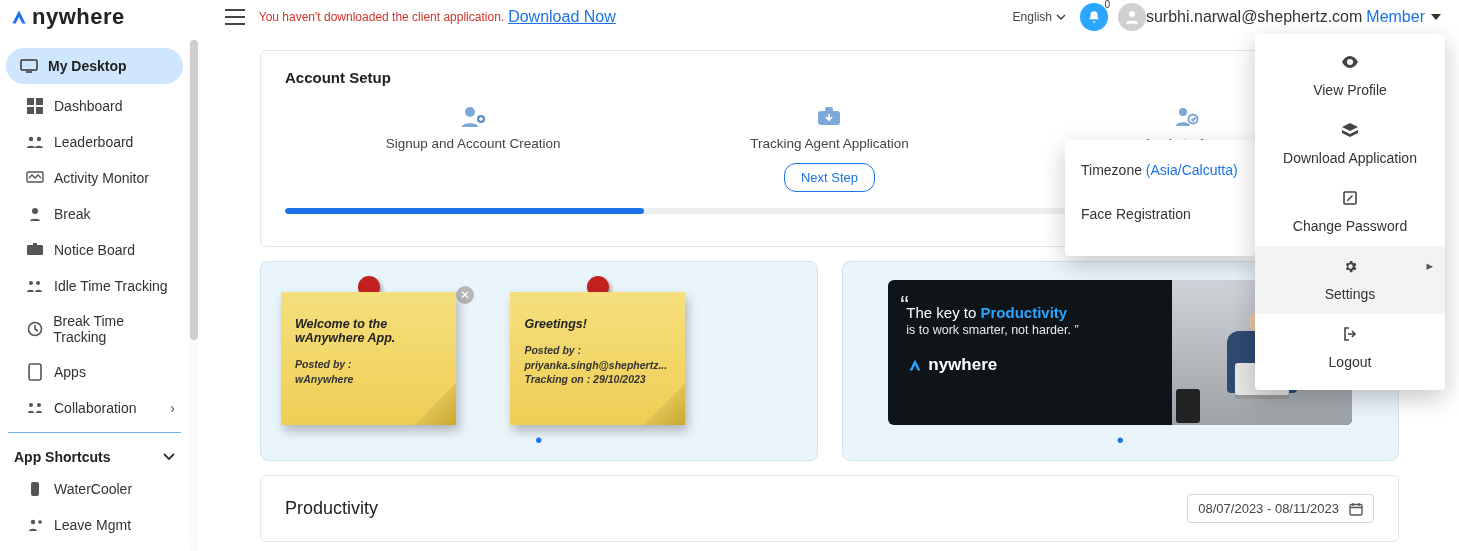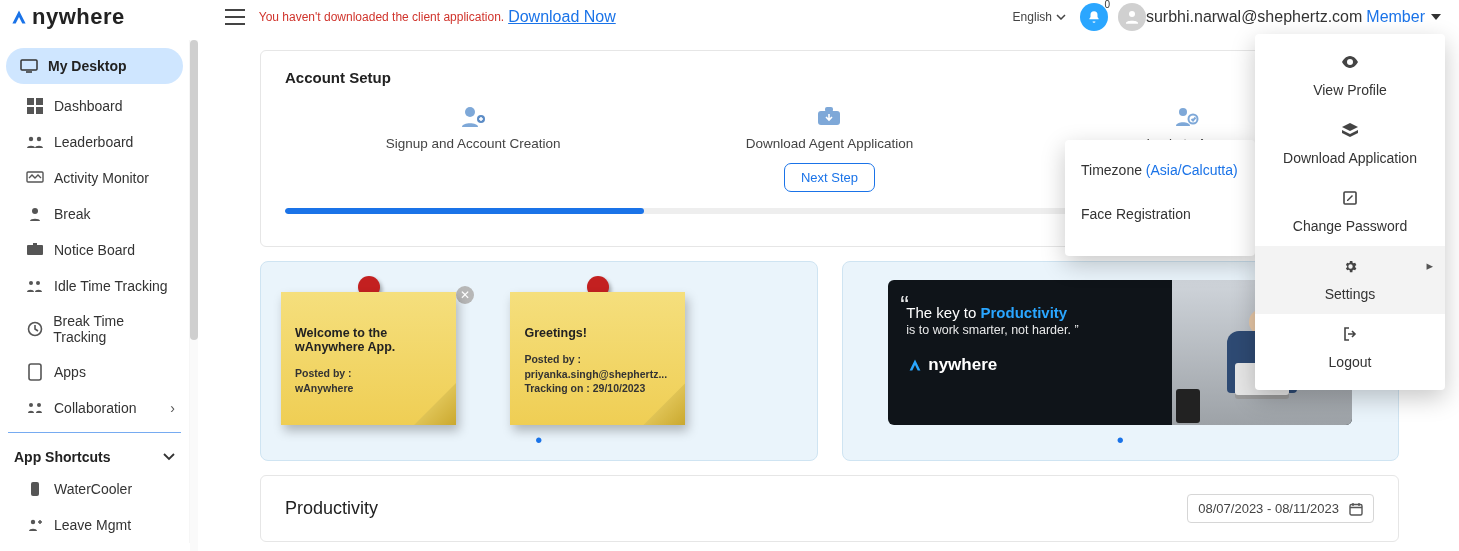--- a/index.html
+++ b/index.html
@@ -34,32 +34,32 @@
 
   
   .main { position:absolute; left:200px; right:0; top:40px; bottom:0; background:#fff; padding:10px 60px 0 60px; overflow:hidden; }
 
   .setup-card { border:1px solid #e6e6e6; border-radius:6px; padding:18px 24px 0; position:relative; background:#fff; }
   .setup-title { font-weight:700; font-size:15px; color:#222; margin-bottom:16px;}
   .setup-steps { display:flex; align-items:flex-start; justify-content:space-between; padding:0 10px; }
   .step { flex:1; text-align:center; }
   .step-icon { width:28px; height:28px; margin:0 auto 6px; display:flex; align-items:center; justify-content:center;}
   .step-label { font-size:13.5px; color:#444;}
-  .next-btn { display:inline-block; margin-top:12px; border:1px solid #1a73e8; color:#1a73e8; background:#fff; border-radius:7px; padding:6px 16px; font-size:13px; cursor:pointer;}
+  .next-btn { display:inline-block; margin-top:12px; border:1px solid #1a73e8; color:#1a73e8; background:#fff; border-radius:12px; padding:6px 16px; font-size:13px; cursor:pointer;}
   .progress { height:6px; background:#eee; border-radius:3px; margin:16px 0 8px; position:relative; overflow:hidden;}
   .progress-fill { position:absolute; left:0; top:0; bottom:0; width:33%; background:#1a73e8; border-radius:3px;}
   .why-row { text-align:right; font-size:13px; color:#444; padding:6px 0 0; display:flex; justify-content:flex-end; align-items:center; gap:6px; height:24px;}
 
   
   .row2 { display:flex; gap:24px; margin-top:14px; }
   .panel { flex:1; min-height:200px; background:#eaf4fb; border:1px solid #cfe4f2; border-radius:8px; position:relative; padding:18px 20px 26px; }
 
   
   .note { width:175px; height:145px; position:relative; display:inline-block; vertical-align:top; margin-right:50px; }
-  .note-body { position:absolute; inset:12px 0 0 0; background:linear-gradient(180deg,#f5df7d 0%, #efce54 100%); box-shadow:3px 6px 10px rgba(0,0,0,.25); padding:34px 14px 8px; }
+  .note-body { position:absolute; inset:12px 0 0 0; background:linear-gradient(180deg,#f5df7d 0%, #efce54 100%); box-shadow:3px 6px 10px rgba(0,0,0,.25); padding:25px 14px 8px;font-style:italic; }
   .note-body::after { content:""; position:absolute; right:0; bottom:0; width:42px; height:42px; background:linear-gradient(135deg,#f5df7d 0%, #caa82e 100%); clip-path:polygon(100% 0,0 100%,100% 100%);}
   .pin { position:absolute; top:-4px; left:50%; transform:translateX(-50%); width:22px; height:22px; background:#c32020; border-radius:50%; box-shadow:2px 3px 4px rgba(0,0,0,.35);}
   .note-title { font-weight:700; font-size:12.5px; color:#222; margin-bottom:12px; }
   .note-meta { font-size:10.5px; color:#333; line-height:1.4; font-weight:600;}
   .close-dot { position:absolute; top:6px; right:-18px; width:18px; height:18px; border-radius:50%; background:#b7b7b7; color:#fff; font-size:12px; display:flex; align-items:center; justify-content:center; cursor:pointer;}
   .dot-pager { position:absolute; left:0; right:0; bottom:8px; text-align:center; font-size:20px; color:#1a73e8; }
 
   
   .quote-card { background:#0f1419; border-radius:6px; height:145px; display:flex; align-items:stretch; overflow:hidden; margin:0 auto; width:90%;}
   .quote-left { flex:1.2; color:#fff; padding:24px 18px; position:relative;}
@@ -296,21 +296,21 @@
         <div class="step-label">Signup and Account Creation</div>
       </div>
       <div class="step">
         <div class="step-icon">
             <svg width="26" height="22" viewBox="0 0 26 22" fill="#7ea8d8">
               <rect x="2" y="6" width="22" height="14" rx="3"></rect>
               <rect x="9" y="2" width="8" height="5" rx="2"></rect>
               <path d="M13 9v6m-3-3l3 3 3-3" stroke="#fff" stroke-width="1.6" fill="none"></path>
             </svg>
           </div>
-        <div class="step-label">Download Agent Application</div>
+        <div class="step-label">Tracking Agent Application</div>
         <button class="next-btn">Next Step</button>
       </div>
       <div class="step">
         <div class="step-icon">
             <svg width="26" height="22" viewBox="0 0 26 22" fill="#7ea8d8">
               <circle cx="10" cy="7" r="4"></circle>
               <path d="M3 21c0-5 14-5 14 0z"></path>
               <circle cx="20" cy="14" r="4.5" fill="none" stroke="#7ea8d8" stroke-width="2"></circle>
               <path d="M18.5 14l1.5 1.5 2.5-3" stroke="#7ea8d8" stroke-width="2" fill="none"></path>
             </svg>

